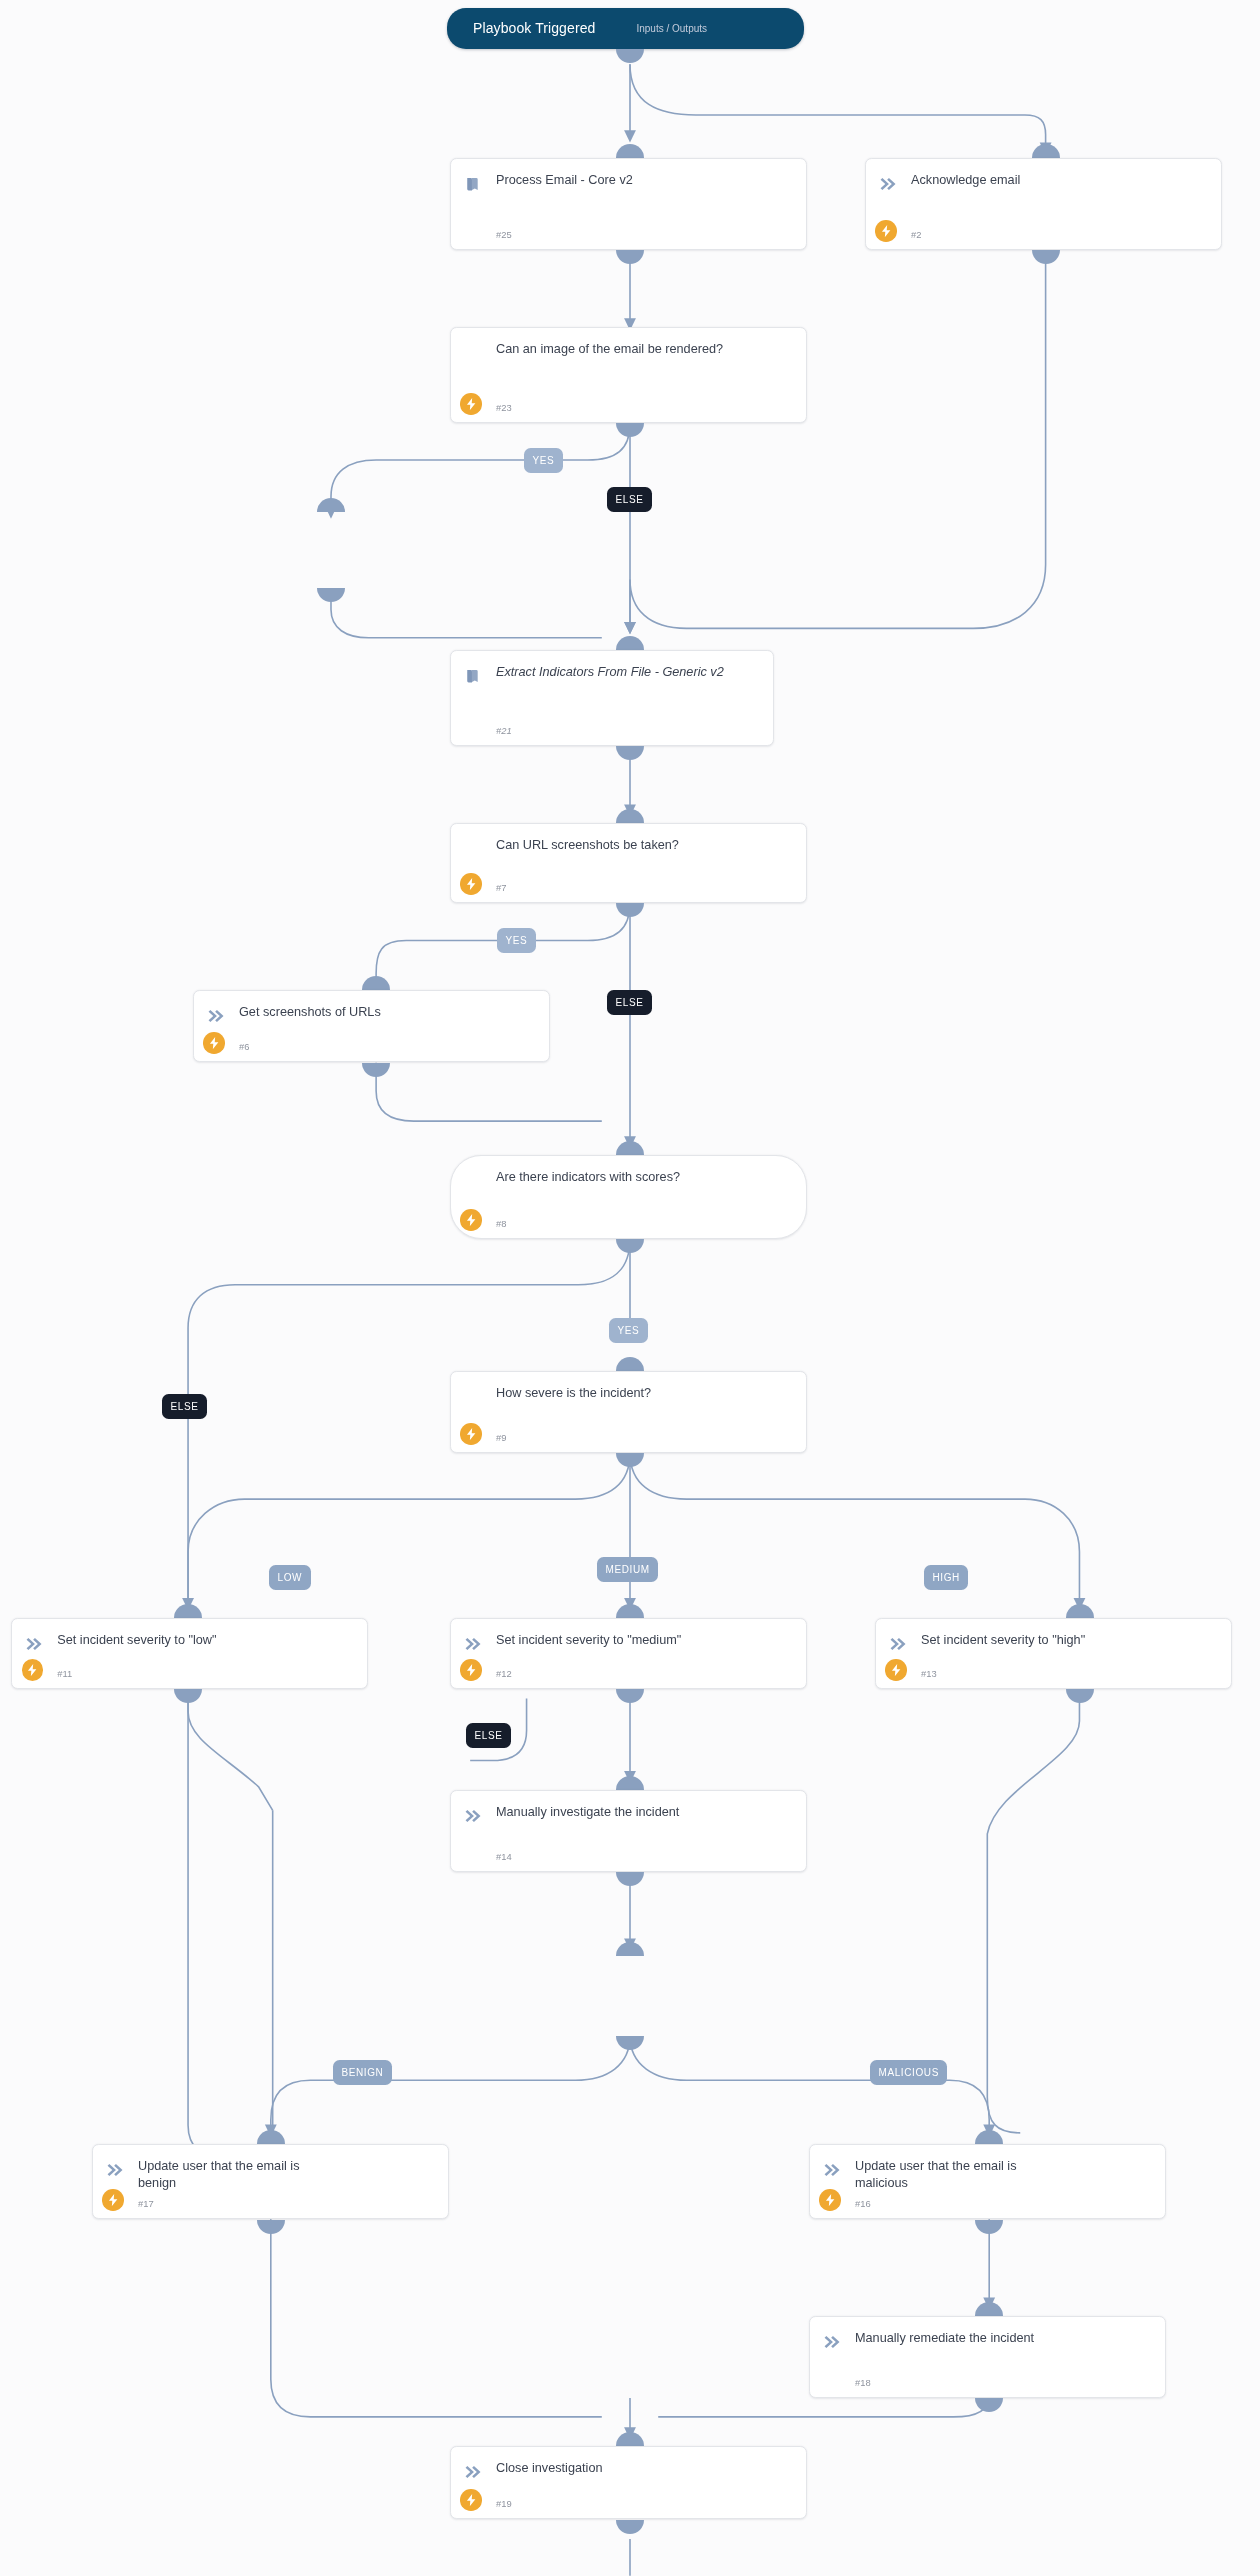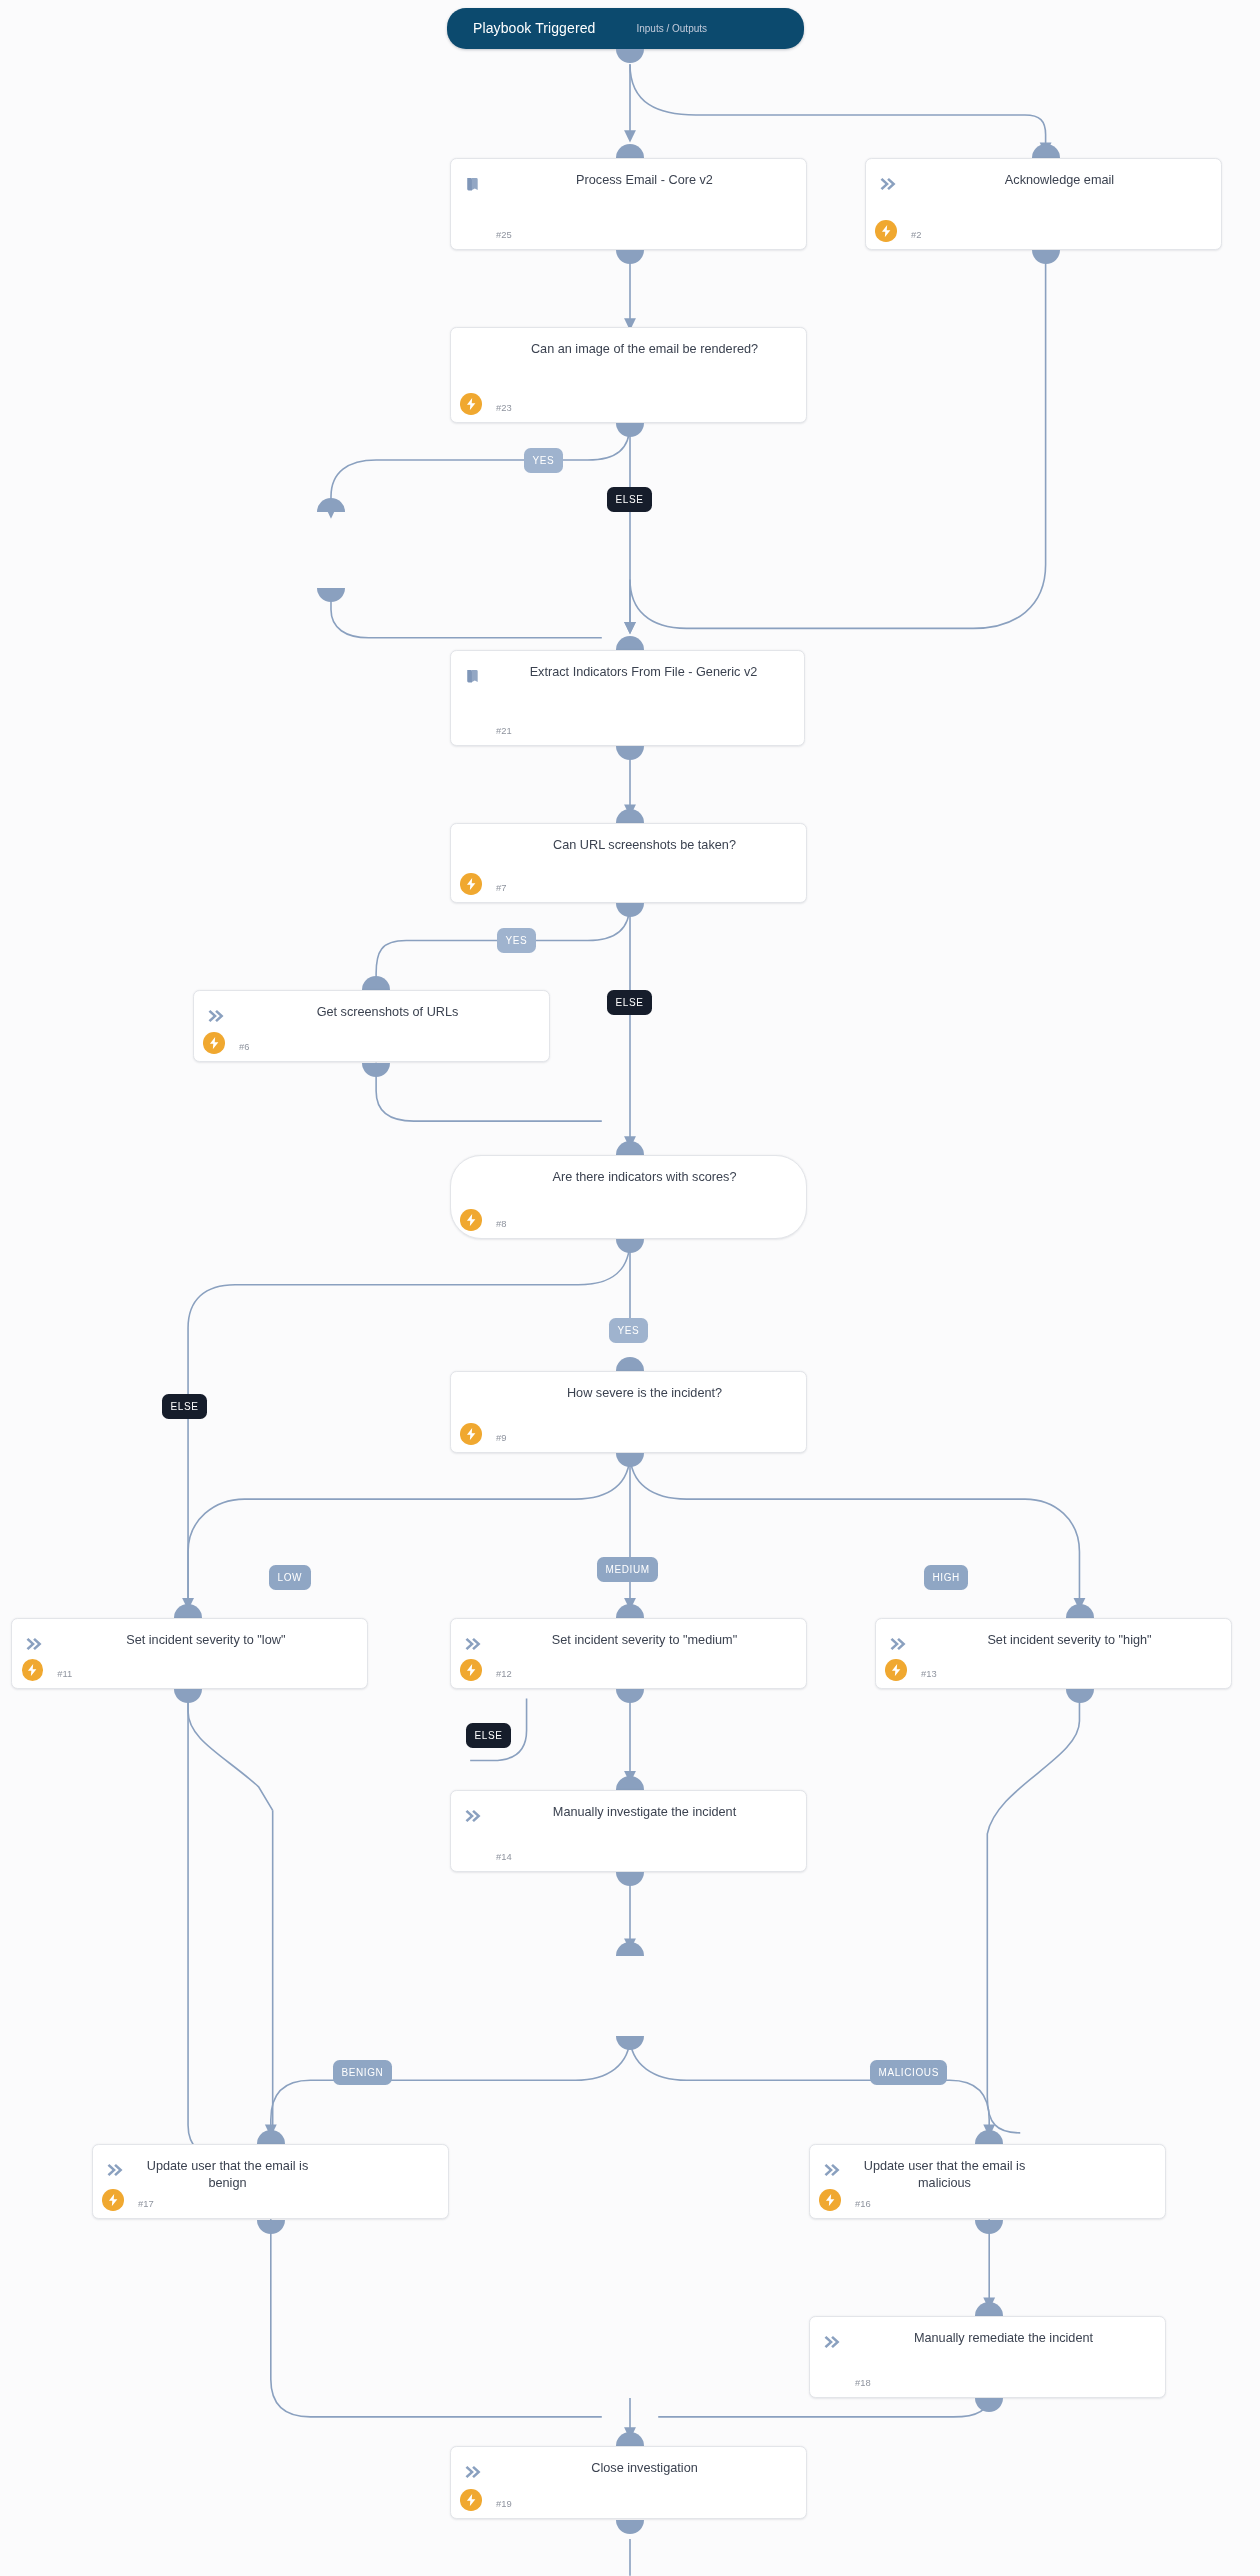--- a/index.html
+++ b/index.html
@@ -34,21 +34,21 @@
     border-radius:6.6px;
     box-sizing:border-box;
     box-shadow:0 0.9px 1.9px rgba(40,50,70,.10);
   }
   .node .icon{
     position:absolute;left:13px;top:14px;
     width:21px;height:21px;
   }
   .node .title{
     position:absolute;left:45px;top:13px;right:13px;
-    font-size:12.7px;color:#3b4250;line-height:17px;text-align:center;
+    font-size:12.7px;color:#3b4250;line-height:17px;
   }
   .node .num{
     position:absolute;left:45px;bottom:9.4px;
     font-size:9.4px;color:#8f949f;
   }
   .node .bolt{
     position:absolute;left:9.4px;bottom:7.5px;
     width:21.6px;height:21.6px;border-radius:50%;
     background:#f0a830;
     display:flex;align-items:center;justify-content:center;
@@ -215,21 +215,21 @@
     <span>YES</span>
   </div>
   <div class="blabel else" style="left:607px;top:487px;">
     <span>ELSE</span>
   </div>
 
   <div class="cap cap-top" style="left:317px;top:498px;"></div>
   <div class="cap cap-bot" style="left:317px;top:588px;"></div>
 
   <div class="cap cap-top" style="left:616px;top:636px;"></div>
-  <div class="node" style="left:450px;top:650px;width:355px;height:96px;">
+  <div class="node" style="left:450px;top:650px;width:324px;height:96px;font-style:italic;">
     <span class="icon ic-book">
       <svg viewBox="0 0 20 20">
           <path d="M3.4 3.2 h9.6 a1.4 1.4 0 0 1 1.4 1.4 v11.2 l-3 -1.6 l-3 1.6 v-11.2 a1.4 1.4 0 0 0 -1.4 -1.4 z" fill="#93a7c4"></path>
           <path d="M3.4 3.2 h3.6 a1.4 1.4 0 0 1 1.4 1.4 v11.6 h-3.6 a1.4 1.4 0 0 1 -1.4 -1.4 z" fill="#7f96b8"></path>
         </svg>
     </span>
     <div class="title">Extract Indicators From File - Generic v2</div>
     <div class="num">#21</div>
   </div>
   <div class="cap cap-bot" style="left:616px;top:746px;"></div>

